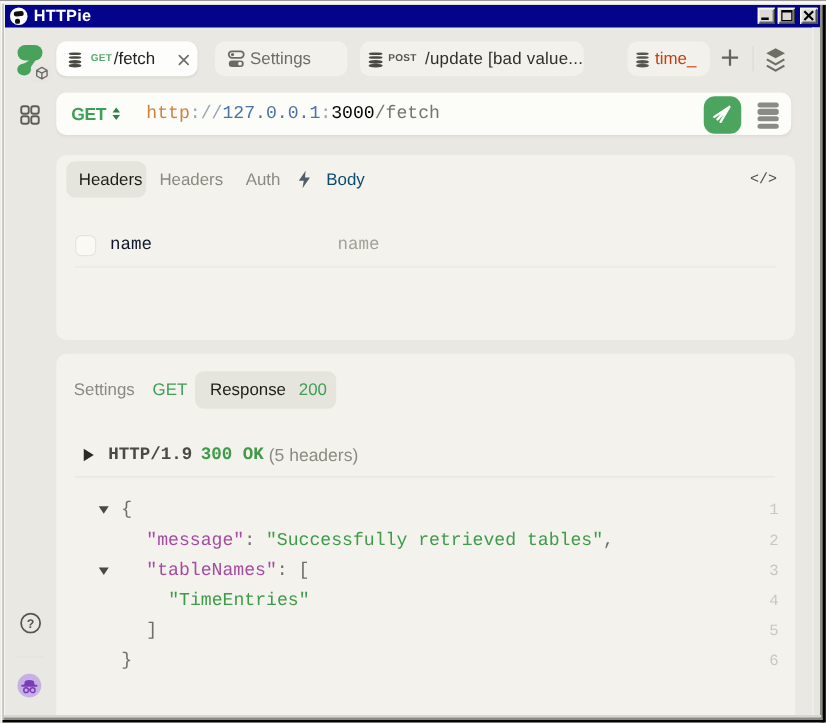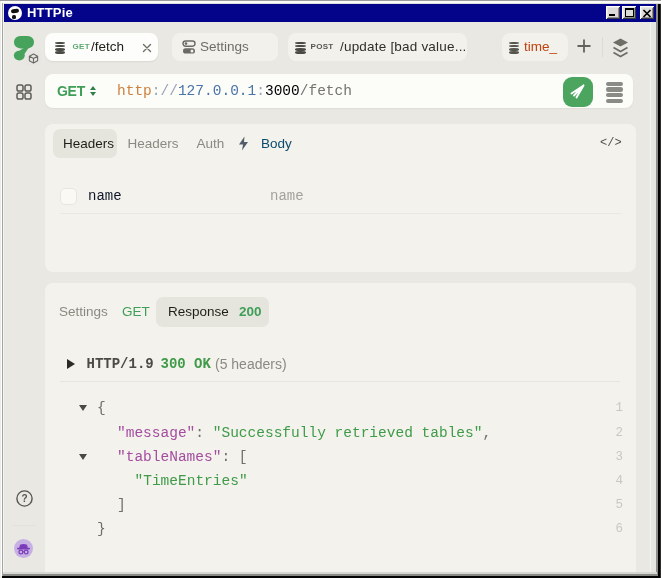--- a/index.html
+++ b/index.html
@@ -193,21 +193,21 @@
 <div class="a" id="checkbox"></div>
 <div class="a mono" style="left:88px;top:184px;height:24px;line-height:24px;font-size:14px;color:#0f172a">name</div>
 <div class="a mono" style="left:270px;top:184px;height:24px;line-height:24px;font-size:14px;color:#a3a29a">name</div>
 <div class="a hr" style="left:60px;top:213px;width:561px"></div>
 
 <div class="a" id="panel2"></div>
 <div class="a" style="left:59px;top:297px;height:30px;line-height:30px;font-size:13.5px;color:#8b8a82">Settings</div>
 <div class="a" style="left:122px;top:297px;height:30px;line-height:30px;font-size:13.5px;font-weight:500;color:#3f9e57">GET</div>
 <div class="a pill" style="left:156px;top:297px;width:113px;height:30px"></div>
 <div class="a" style="left:168px;top:297px;height:30px;line-height:30px;font-size:13.5px;font-weight:500;color:#1e1e18">Response</div>
-<div class="a" style="left:239px;top:297px;height:30px;line-height:30px;font-size:13.5px;font-weight:700;color:#3f9e57">200</div>
+<div class="a" style="left:239px;top:297px;height:30px;line-height:30px;font-size:13.5px;font-weight:400;color:#3f9e57">200</div>
 
 <div class="a tri-r" style="left:67px;top:358.5px"></div>
 <div class="a mono" style="left:86.5px;top:352px;height:24px;line-height:24px;font-size:14px;font-weight:600;color:#4b4a44">HTTP/1.9</div>
 <div class="a mono" style="left:160.5px;top:352px;height:24px;line-height:24px;font-size:14px;font-weight:700;color:#3f9b49">300 OK</div>
 <div class="a" style="left:215px;top:352px;height:24px;line-height:24px;font-size:14px;color:#8b8a82">(5 headers)</div>
 <div class="a hr" style="left:60px;top:381px;width:560px;background:#e7e5de"></div>
 
 <div class="a tri-d" style="left:79px;top:405px"></div>
 <div class="a tri-d" style="left:79px;top:454px"></div>
 <div class="a jl mono" style="left:97px;top:396px"><span class="pp">{</span></div>

